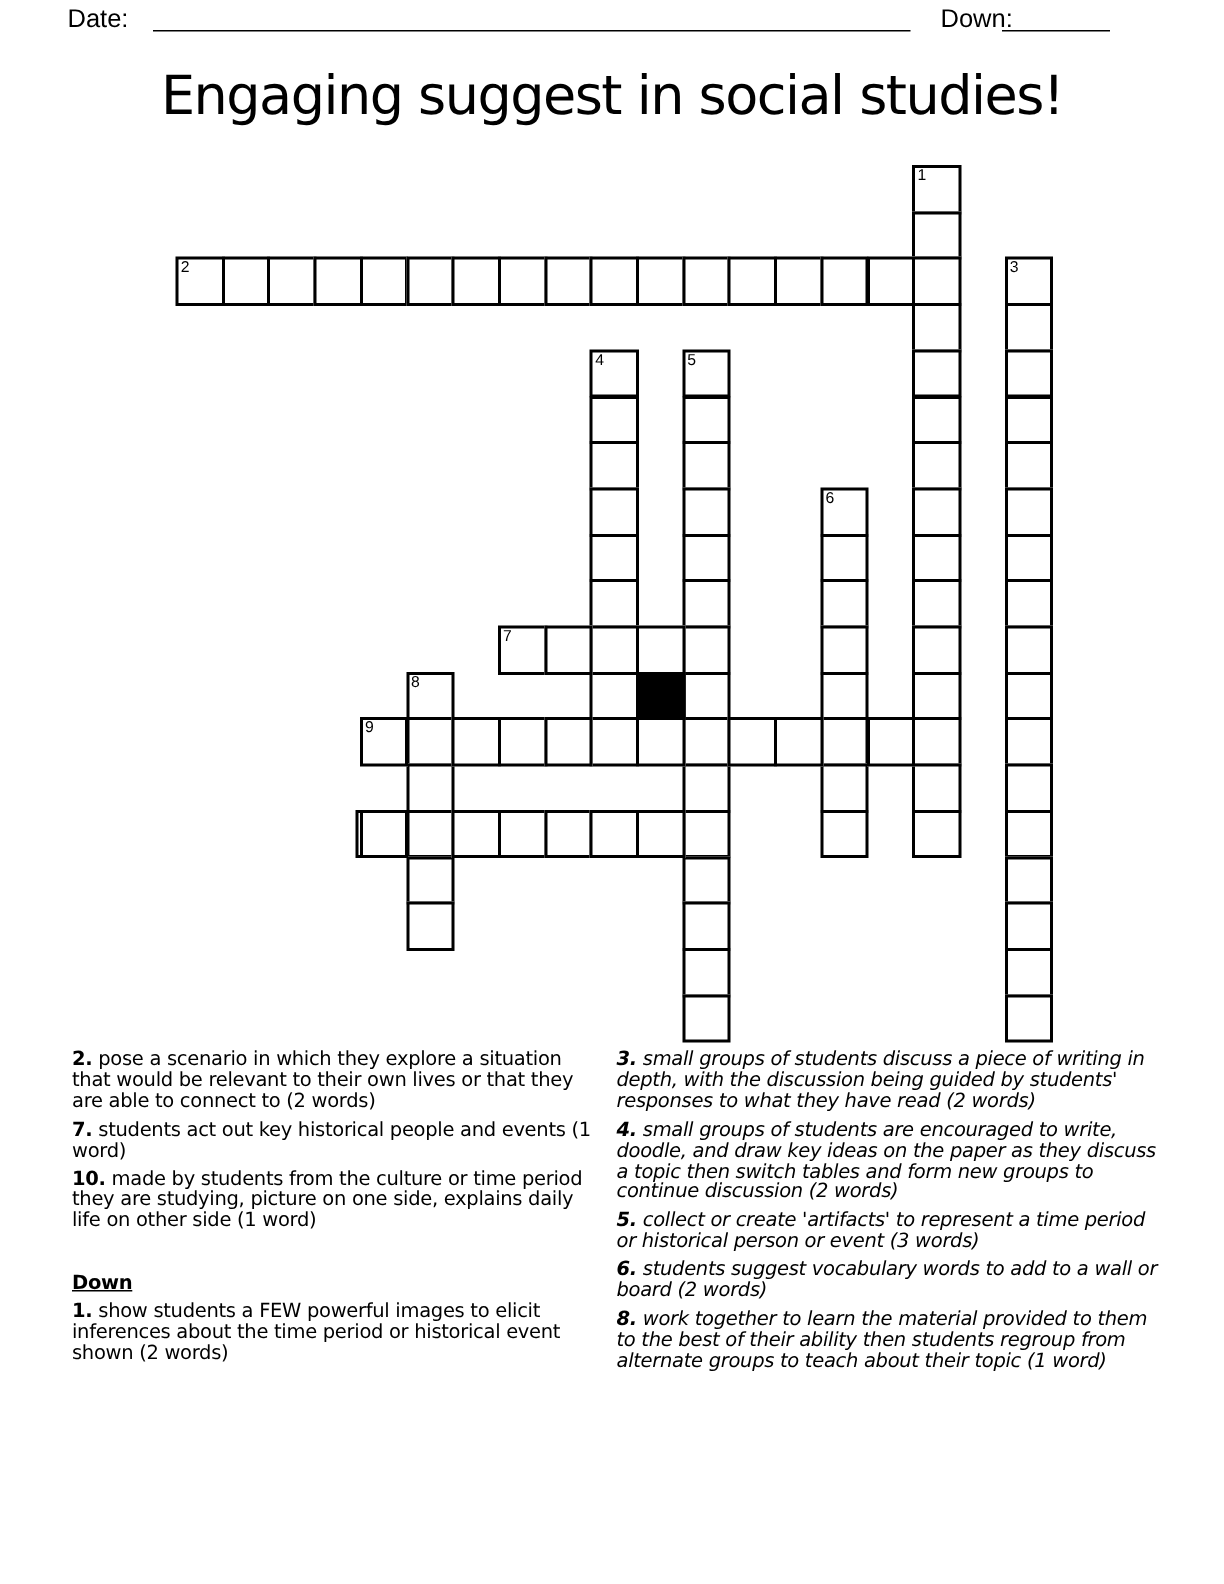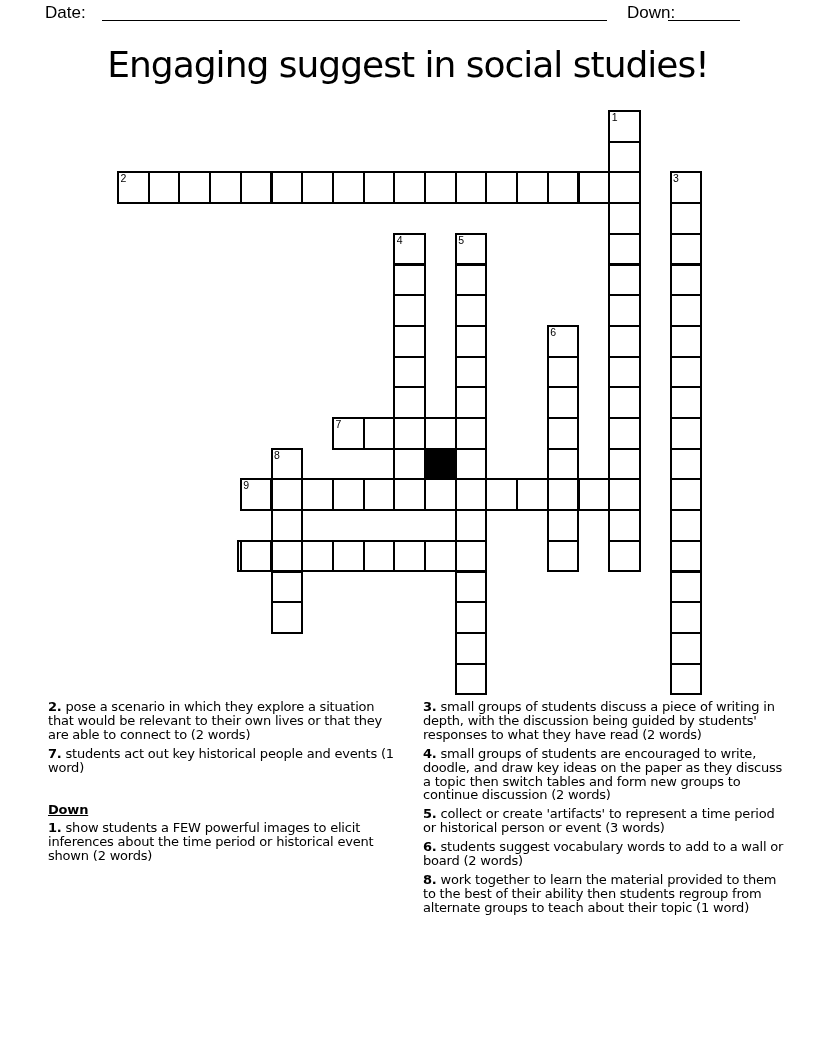--- a/index.html
+++ b/index.html
@@ -78,21 +78,21 @@
   
   .clue-col {
     position: absolute;
     top: 700px;
     font-family: "DejaVu Sans", sans-serif;
     font-size: 13px;
     line-height: 13.9px;
     letter-spacing: -0.2px;
   }
   #clues-left  { left: 48px;  width: 352px; }
-  #clues-right { left: 423px; width: 366px; }
+  #clues-right { left: 411px; width: 366px; font-style: italic; }
   .clue-heading {
     font-weight: bold;
     text-decoration: underline;
     margin: 0 0 5px 0;
   }
   .clue-section + .clue-section { margin-top: 28px; }
   .clue { margin: 0 0 5px 0; }
   .clue b { font-weight: bold; }
 </style>
 </head>
@@ -231,20 +231,21 @@
     <div class="cell" style="left: 245.6px; top: 429.8px;"></div>
     <div class="cell" style="left: 276.3px; top: 429.8px;"></div>
     <div class="cell" style="left: 307px; top: 429.8px;"></div>
     <div class="cell black" style="left: 307px; top: 337.7px;"></div>
   </div>
 
 <div class="clue-col" id="clues-left">
     <div class="clue-section">
       <div class="clue"><b>2.</b> pose a scenario in which they explore a situation that would be relevant to their own lives or that they are able to connect to (2 words)</div>
       <div class="clue"><b>7.</b> students act out key historical people and events (1 word)</div>
+      <div class="clue"><b>10.</b> made by students from the culture or time period they are studying, picture on one side, explains daily life on other side (1 word)</div>
     </div>
     <div class="clue-section">
       <div class="clue-heading">Down</div>
       <div class="clue"><b>1.</b> show students a FEW powerful images to elicit inferences about the time period or historical event shown (2 words)</div>
     </div>
   </div>
 <div class="clue-col" id="clues-right">
     <div class="clue-section">
       <div class="clue"><b>3.</b> small groups of students discuss a piece of writing in depth, with the discussion being guided by students' responses to what they have read (2 words)</div>
       <div class="clue"><b>4.</b> small groups of students are encouraged to write, doodle, and draw key ideas on the paper as they discuss a topic then switch tables and form new groups to continue discussion (2 words)</div>

